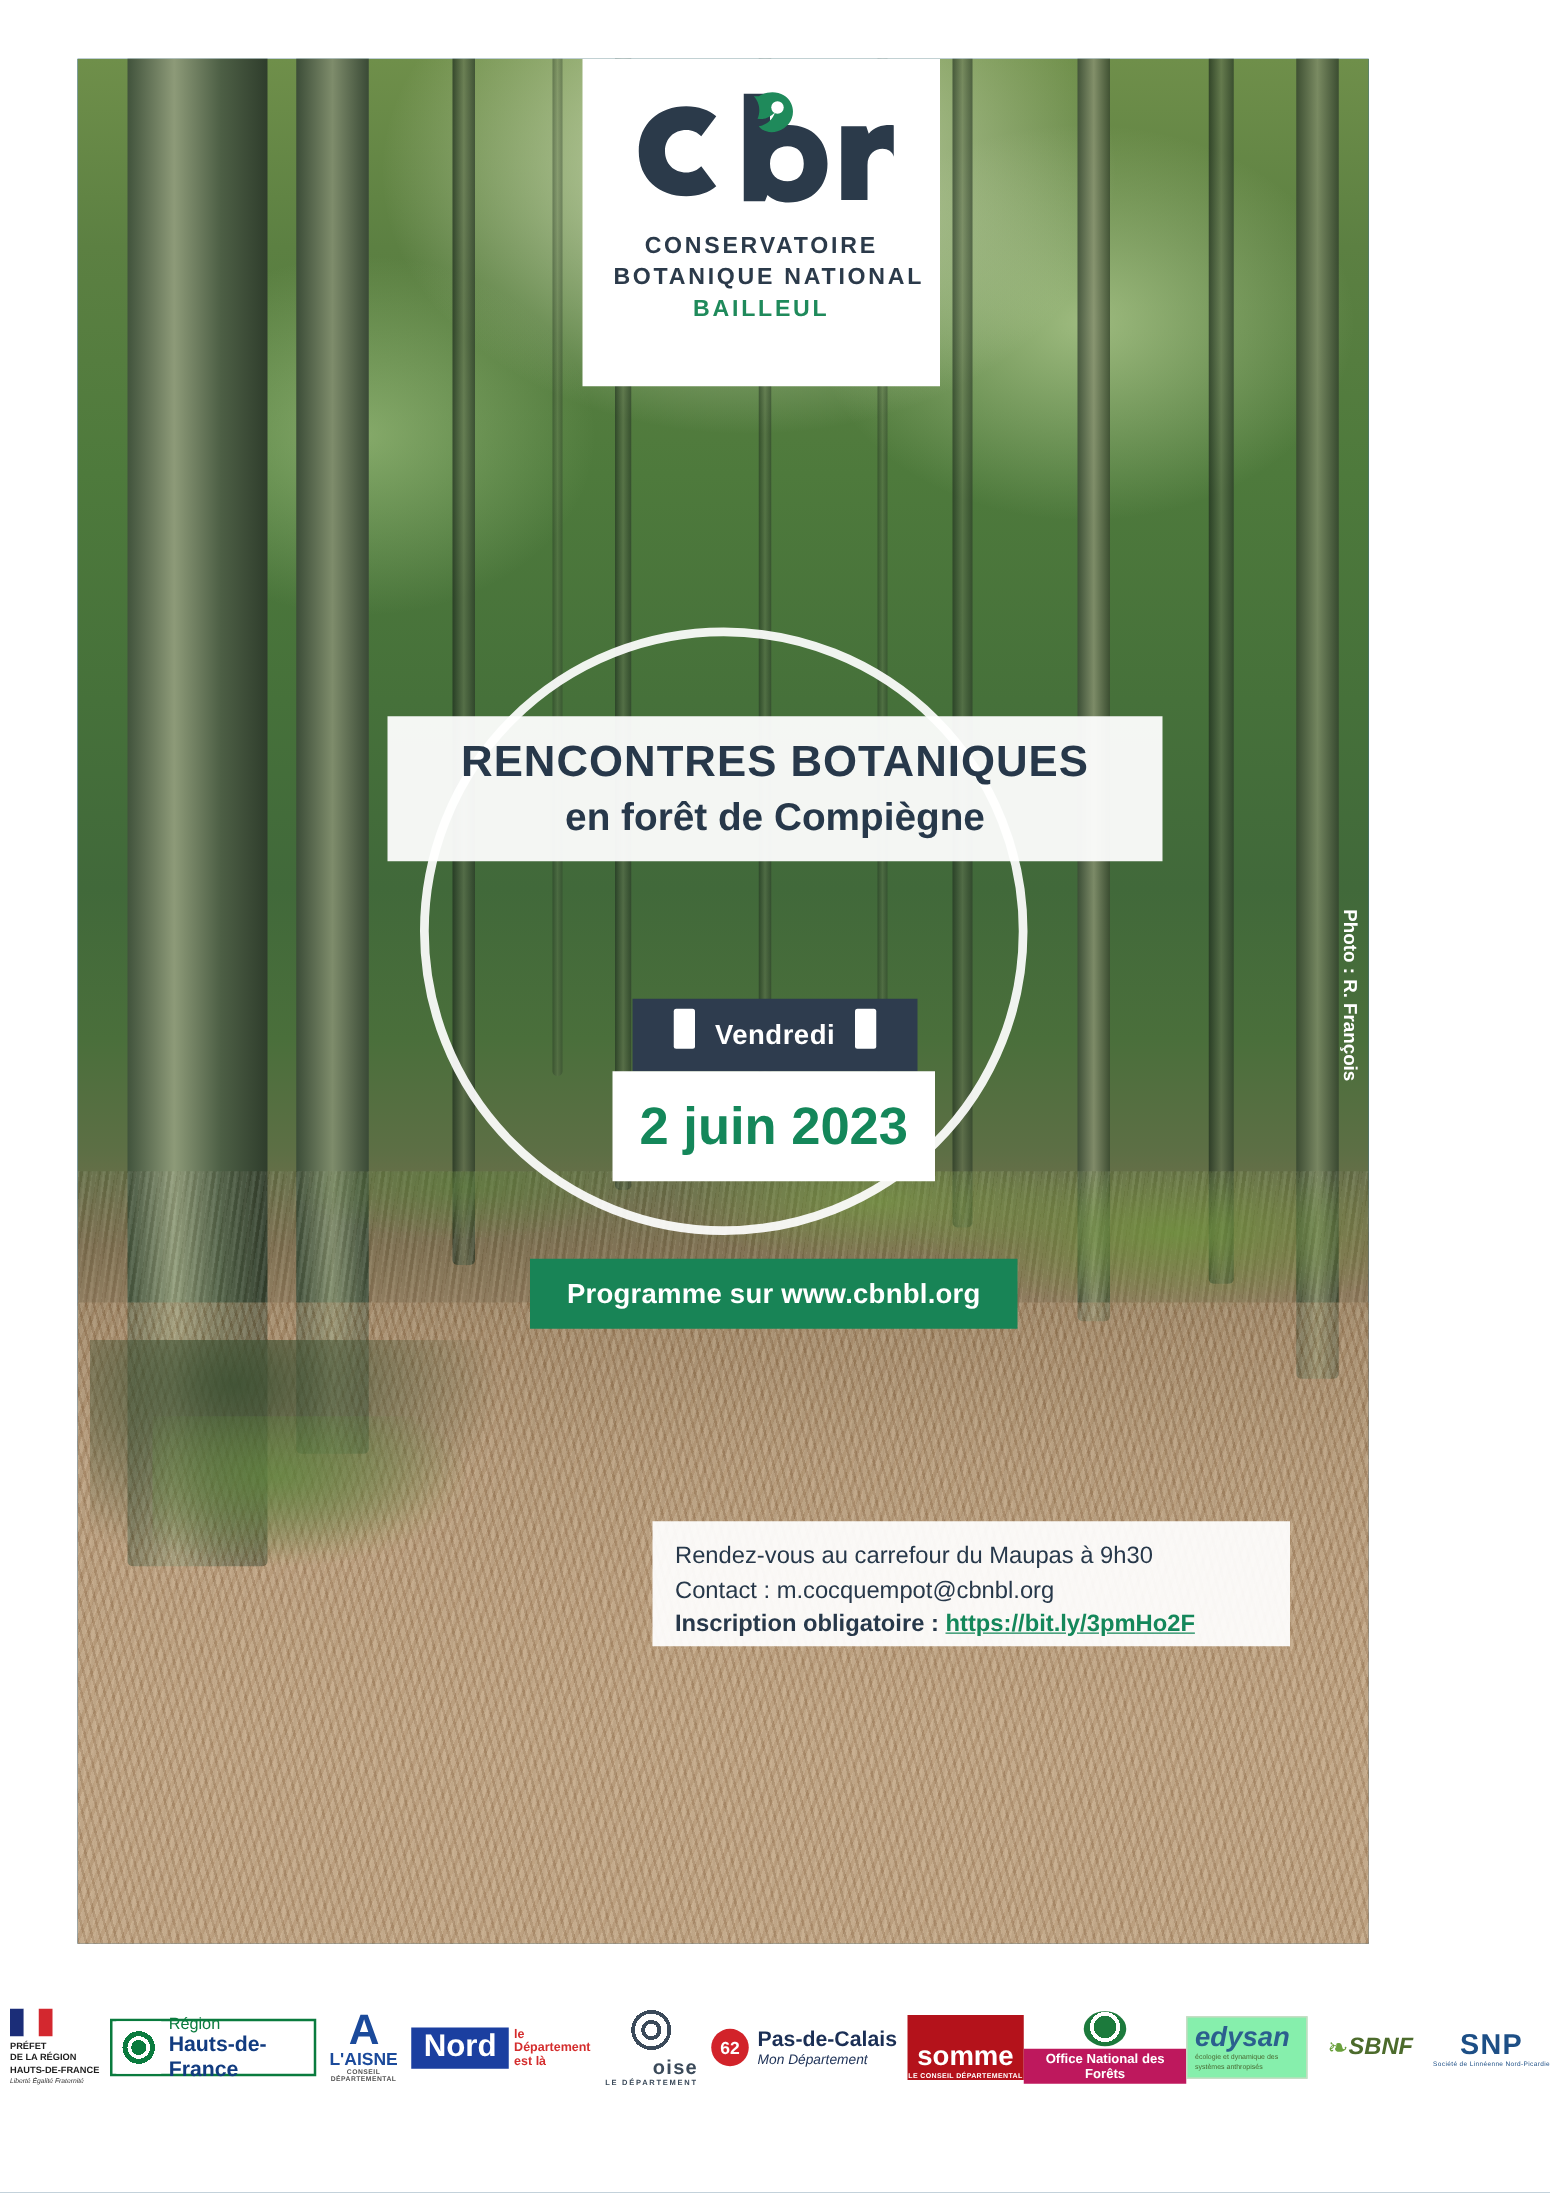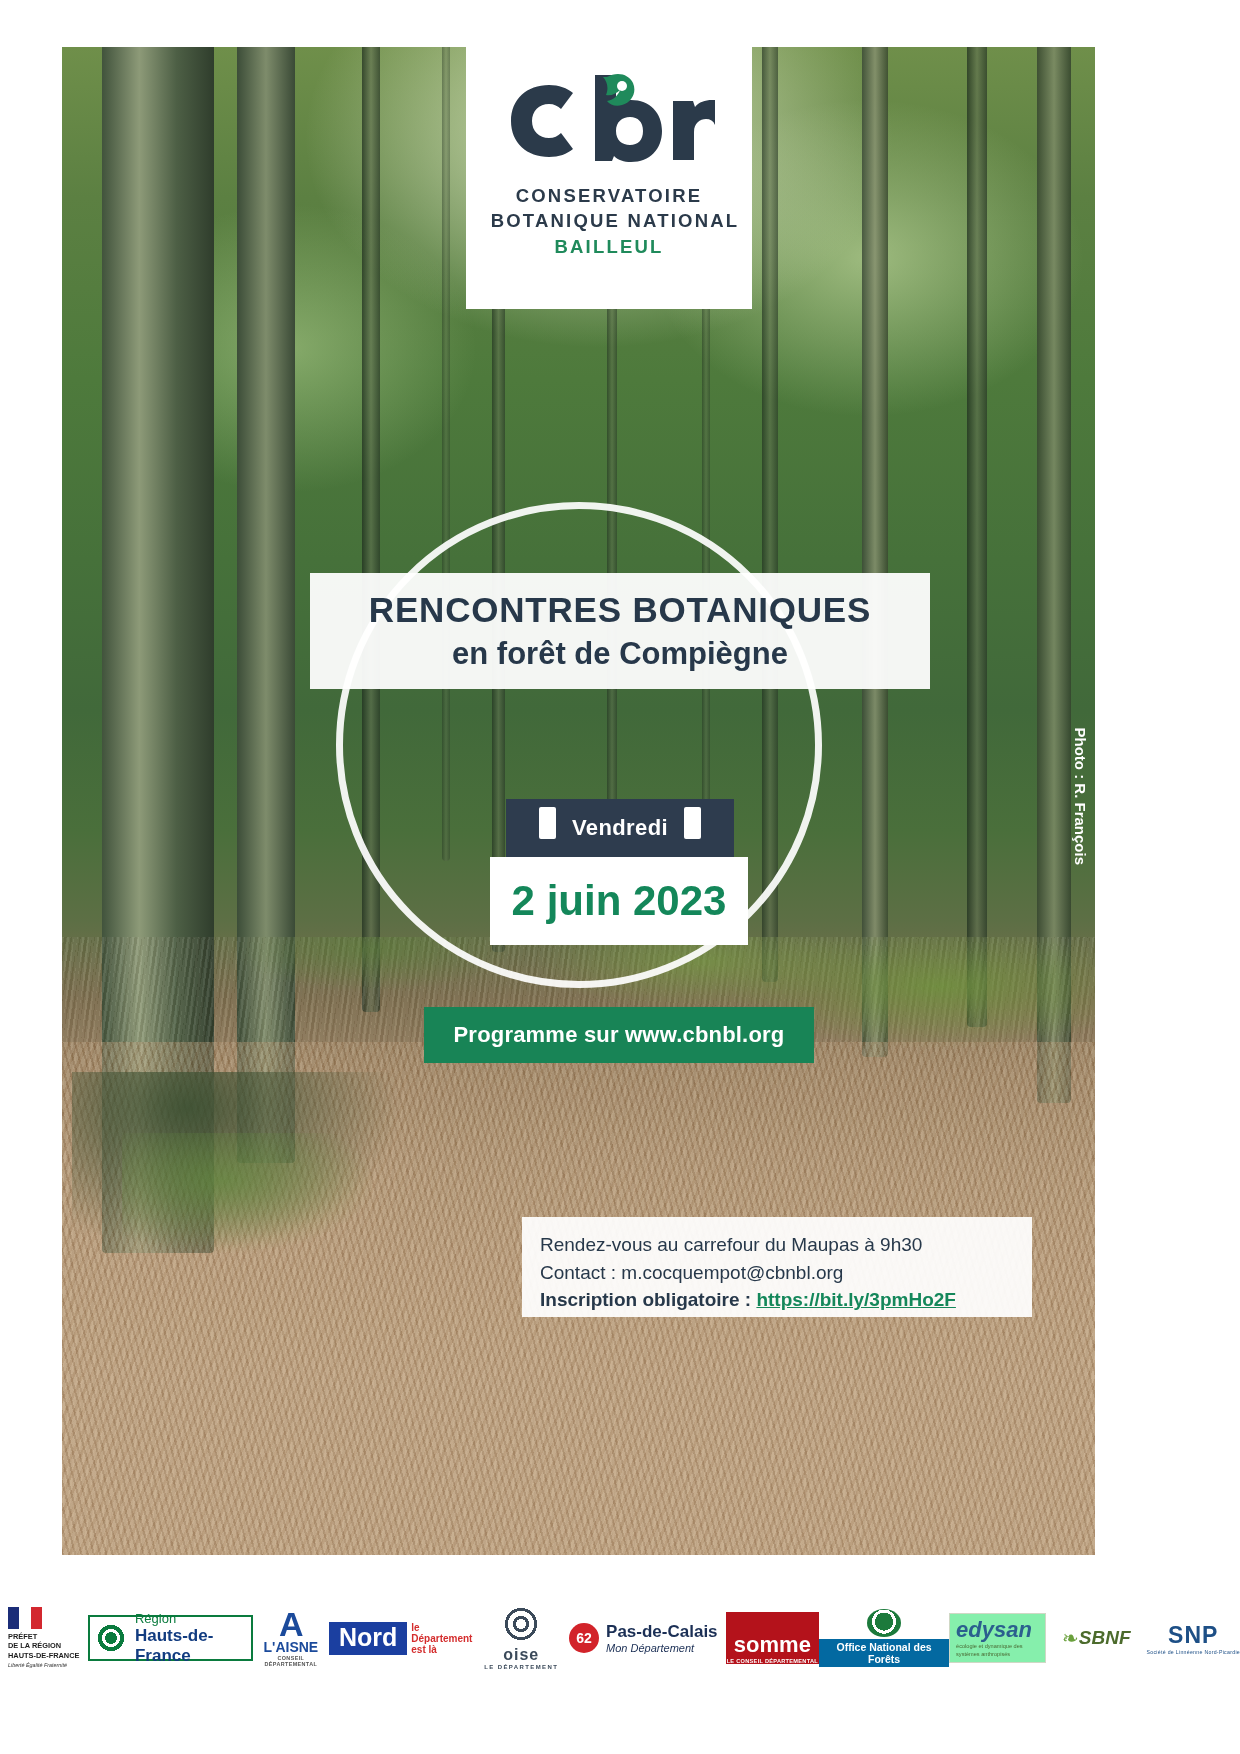--- a/index.html
+++ b/index.html
@@ -224,39 +224,39 @@
   .aisne-s { font-size: 5.4px; font-weight: 700; color: #555; letter-spacing: .4px; }
 
   .sp-nord { width: 176px; height: 48px; background: #ffffff; display:flex; flex-direction: column; justify-content:center; }
   .nord-top { display: flex; align-items: center; }
   .nord-badge { background: #1b3fa0; color: #fff; font-size: 25px; font-weight: 700; padding: 1px 10px 3px 10px; }
   .nord-tail { font-size: 10px; font-weight: 700; color: #d42d2d; margin-left: 4px; }
 
   .sp-oise { width: 92px; text-align: center; }
   .oise-mark { width: 44px; height: 40px; margin: 0 auto;
     background: radial-gradient(circle at 50% 45%, #ffffff 0 5px, #3b4a5a 5px 8px, #ffffff 8px 13px, #3b4a5a 13px 16px, #ffffff 16px 100%); }
-  .oise-t { font-size: 16px; font-weight: 700; color: #3b4a5a; letter-spacing: 1px; }
+  .oise-t { font-size: 16px; font-weight: 700; color: #3b4a5a; letter-spacing: 1px; text-align: right; }
   .oise-s { font-size: 6px; font-weight: 700; color: #3b4a5a; letter-spacing: 1.4px; }
 
   .sp-pdc { width: 190px; display: flex; align-items: center; }
   .pdc-62 { width: 30px; height: 30px; border-radius: 50%; background: #d2232a; color: #fff;
     display: flex; align-items: center; justify-content: center; font-size: 14px; font-weight: 700; }
   .pdc-txt { margin-left: 7px; }
   .pdc-t { font-size: 17px; font-weight: 700; color: #1b2f55; }
   .pdc-s { font-size: 11px; color: #1b2f55; font-style: italic; }
 
   .sp-somme { width: 108px; height: 52px; background: #b4121b;
     display: flex; flex-direction: column; align-items: center; justify-content: flex-end; }
   .somme-t { font-size: 22px; font-weight: 700; color: #ffffff; letter-spacing: 0; }
   .somme-s { font-size: 5.6px; font-weight: 700; color: #ffffff; letter-spacing: .3px; }
 
   .sp-onf { width: 150px; text-align: center; }
   .onf-mark { width: 34px; height: 28px; margin: 0 auto 2px auto; border-radius: 50%;
     background: radial-gradient(circle at 50% 45%, #1c7a3c 0 9px, #ffffff 9px 12px, #1c7a3c 12px 100%); }
-  .onf-band { background: #0369a1; color: #fff; font-size: 10.5px; font-weight: 700; padding: 2px 6px; }
+  .onf-band { background: #be185d; color: #fff; font-size: 10.5px; font-weight: 700; padding: 2px 6px; }
 
   .sp-edysan { width: 112px; }
   .edysan-box { border: 1px solid #cfd8c5; padding: 3px 6px 4px 6px; background: #86efac; }
   .edysan-t { font-size: 22px; color: #2b5f8e; font-weight: 700; font-style: italic; }
   .edysan-s { font-size: 5.6px; color: #4a6a33; line-height: 1.3; }
 
   .sp-sbnf { width: 116px; display: flex; align-items: center; }
   .sbnf-leaf { font-size: 20px; color: #6aa03c; }
   .sbnf-t { font-size: 19px; font-weight: 700; color: #4c6b2c; font-style: italic; }
 

